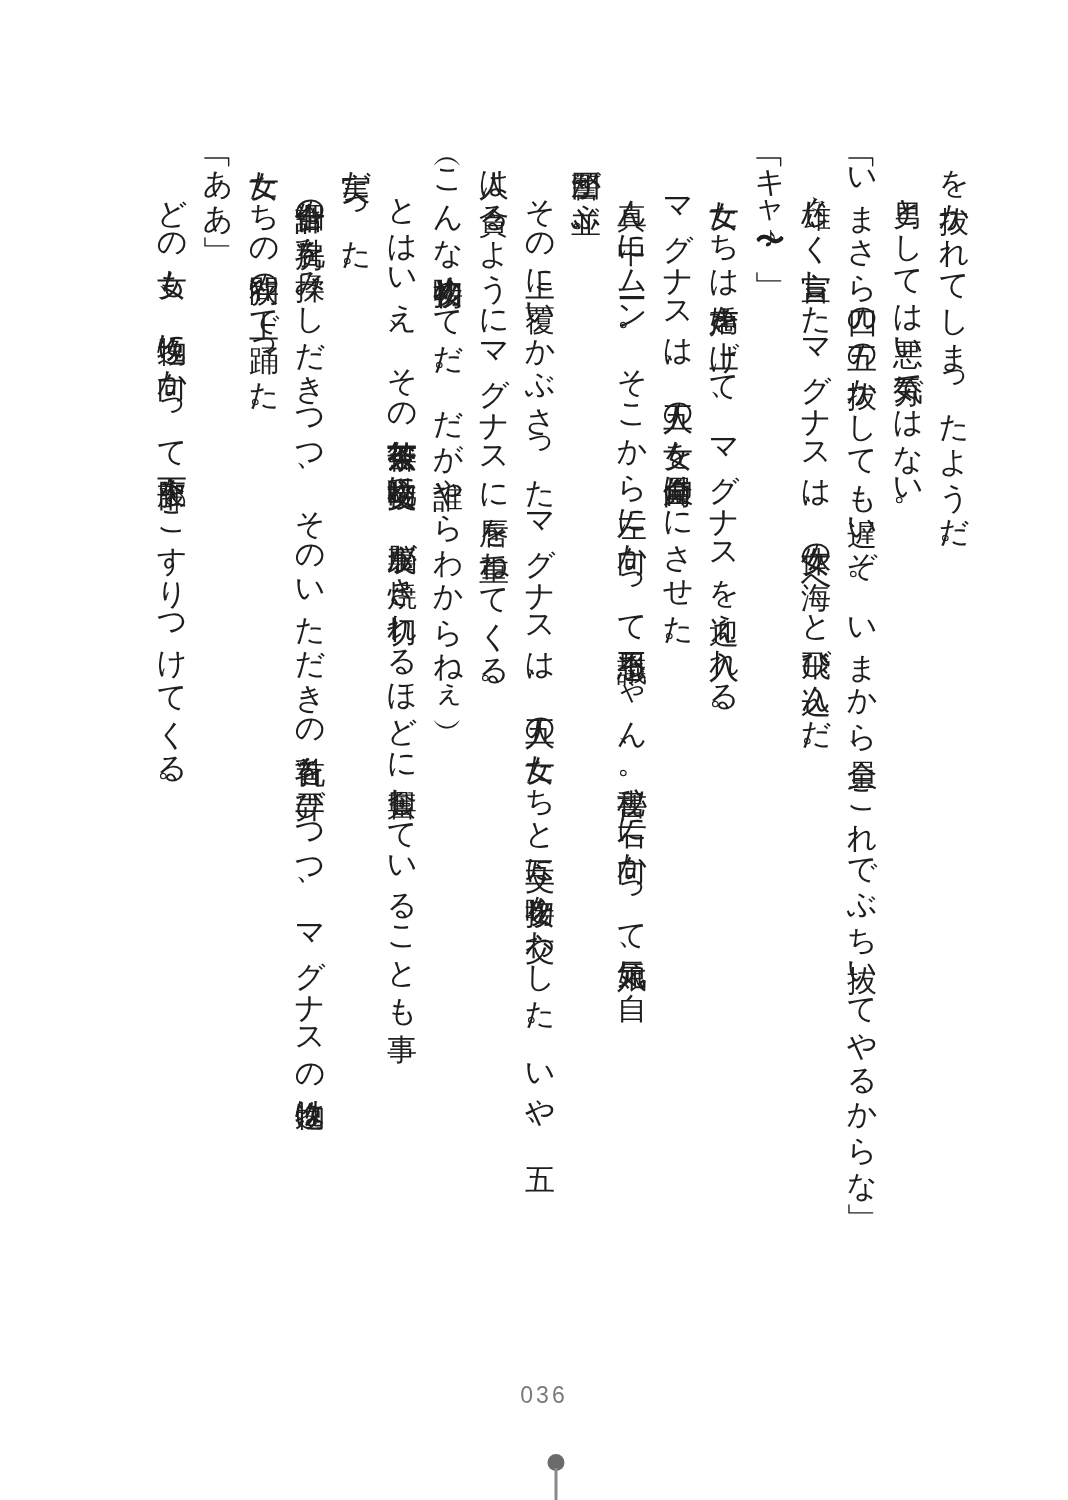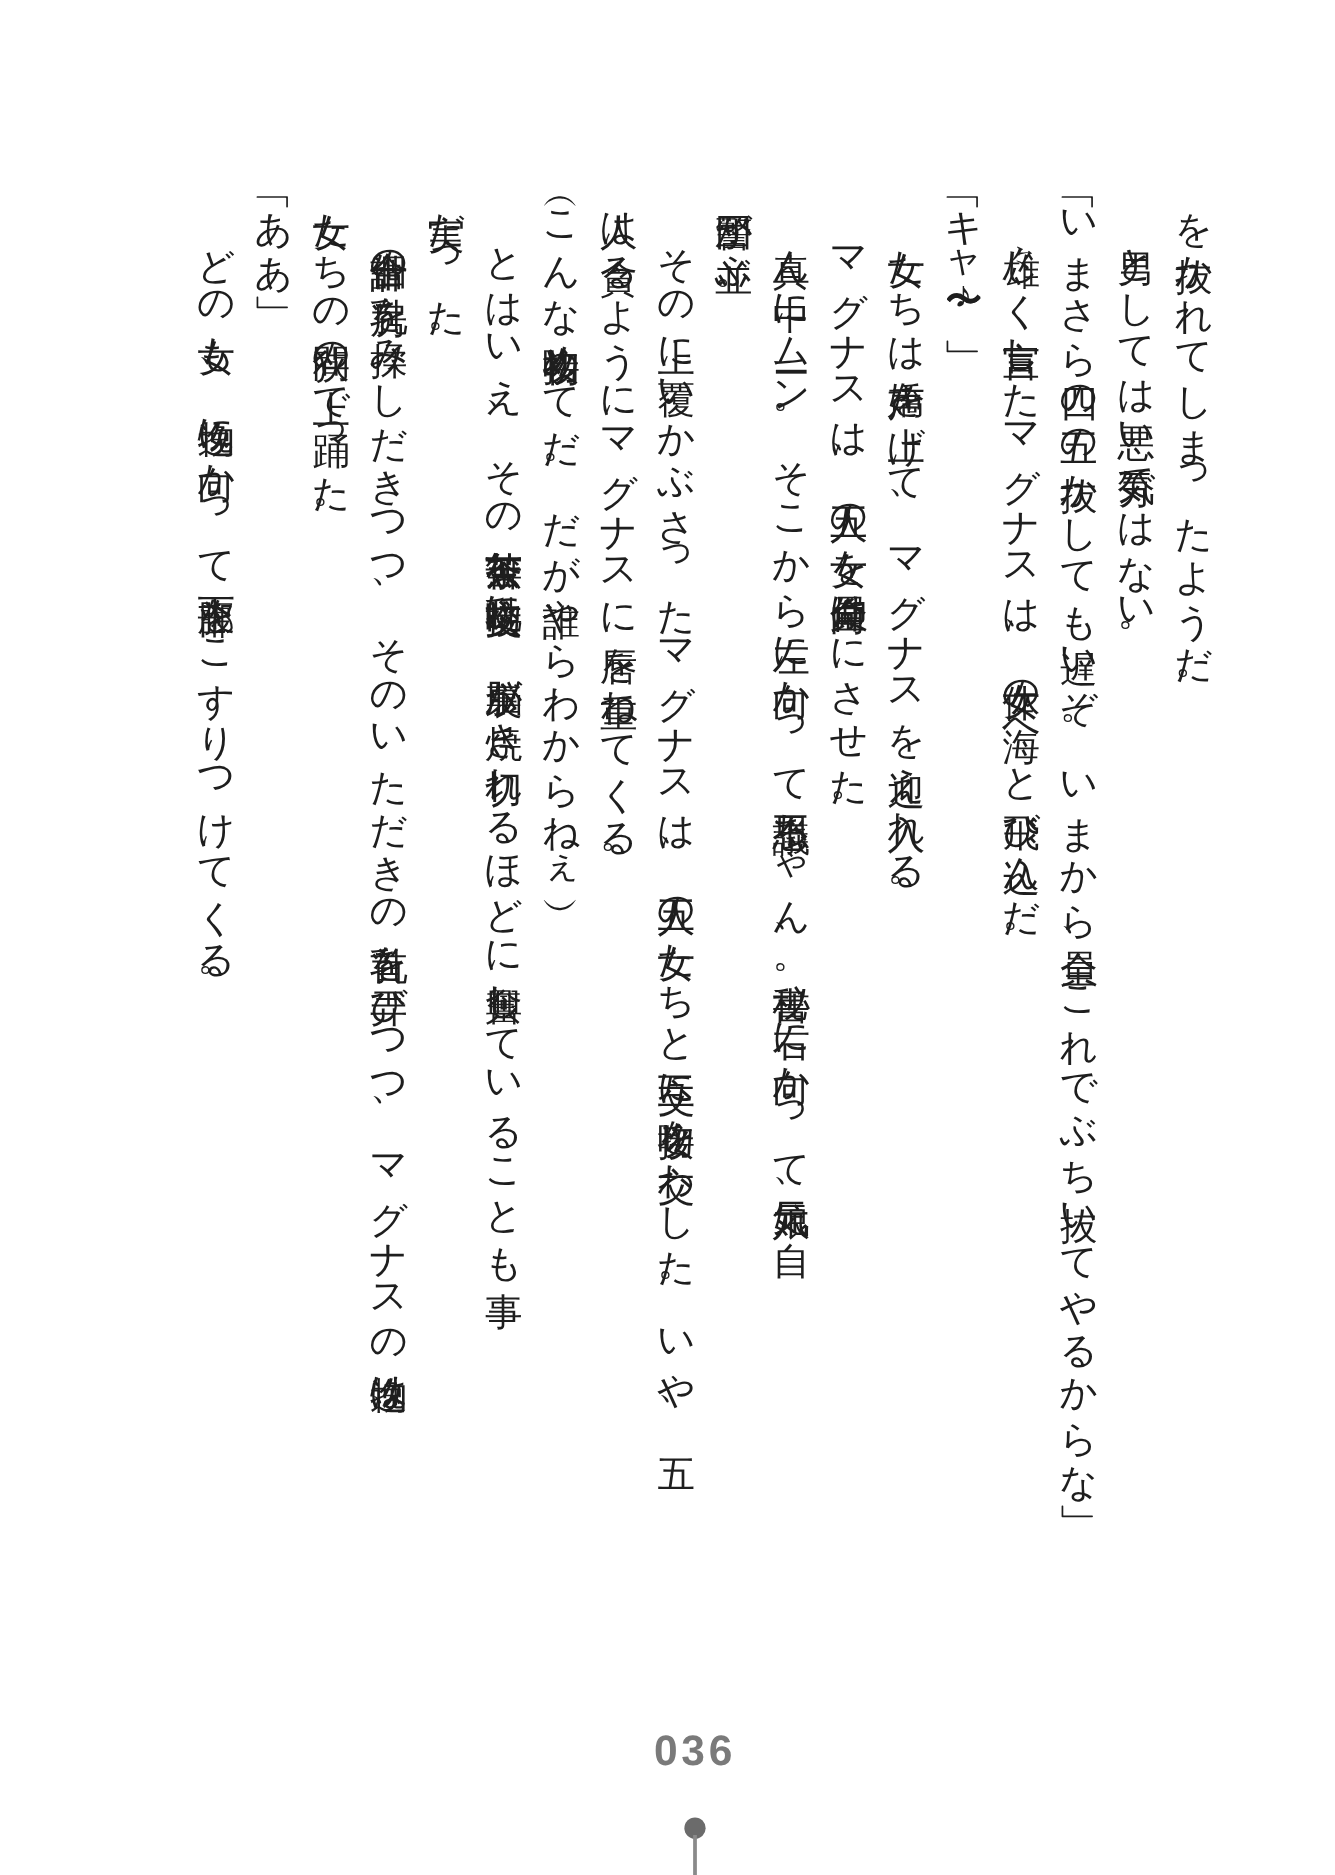--- a/index.html
+++ b/index.html
@@ -34,25 +34,25 @@
   .tline {
     margin: 0;
     white-space: nowrap;
   }
   .tline.indent {
     text-indent: 1em;
   }
   .page-number {
     position: absolute;
     top: 1382px;
-    left: 556px;
+    left: 544px;
     transform: translateX(-50%);
     font-family: "Liberation Sans", "DejaVu Sans", sans-serif;
-    font-size: 34px;
-    font-weight: 700;
+    font-size: 23px;
+    font-weight: 400;
     letter-spacing: 3px;
     color: #7a7a7a;
   }
   .ornament-dot {
     position: absolute;
     top: 1454px;
     left: 556px;
     transform: translateX(-50%);
     width: 17px;
     height: 17px;

